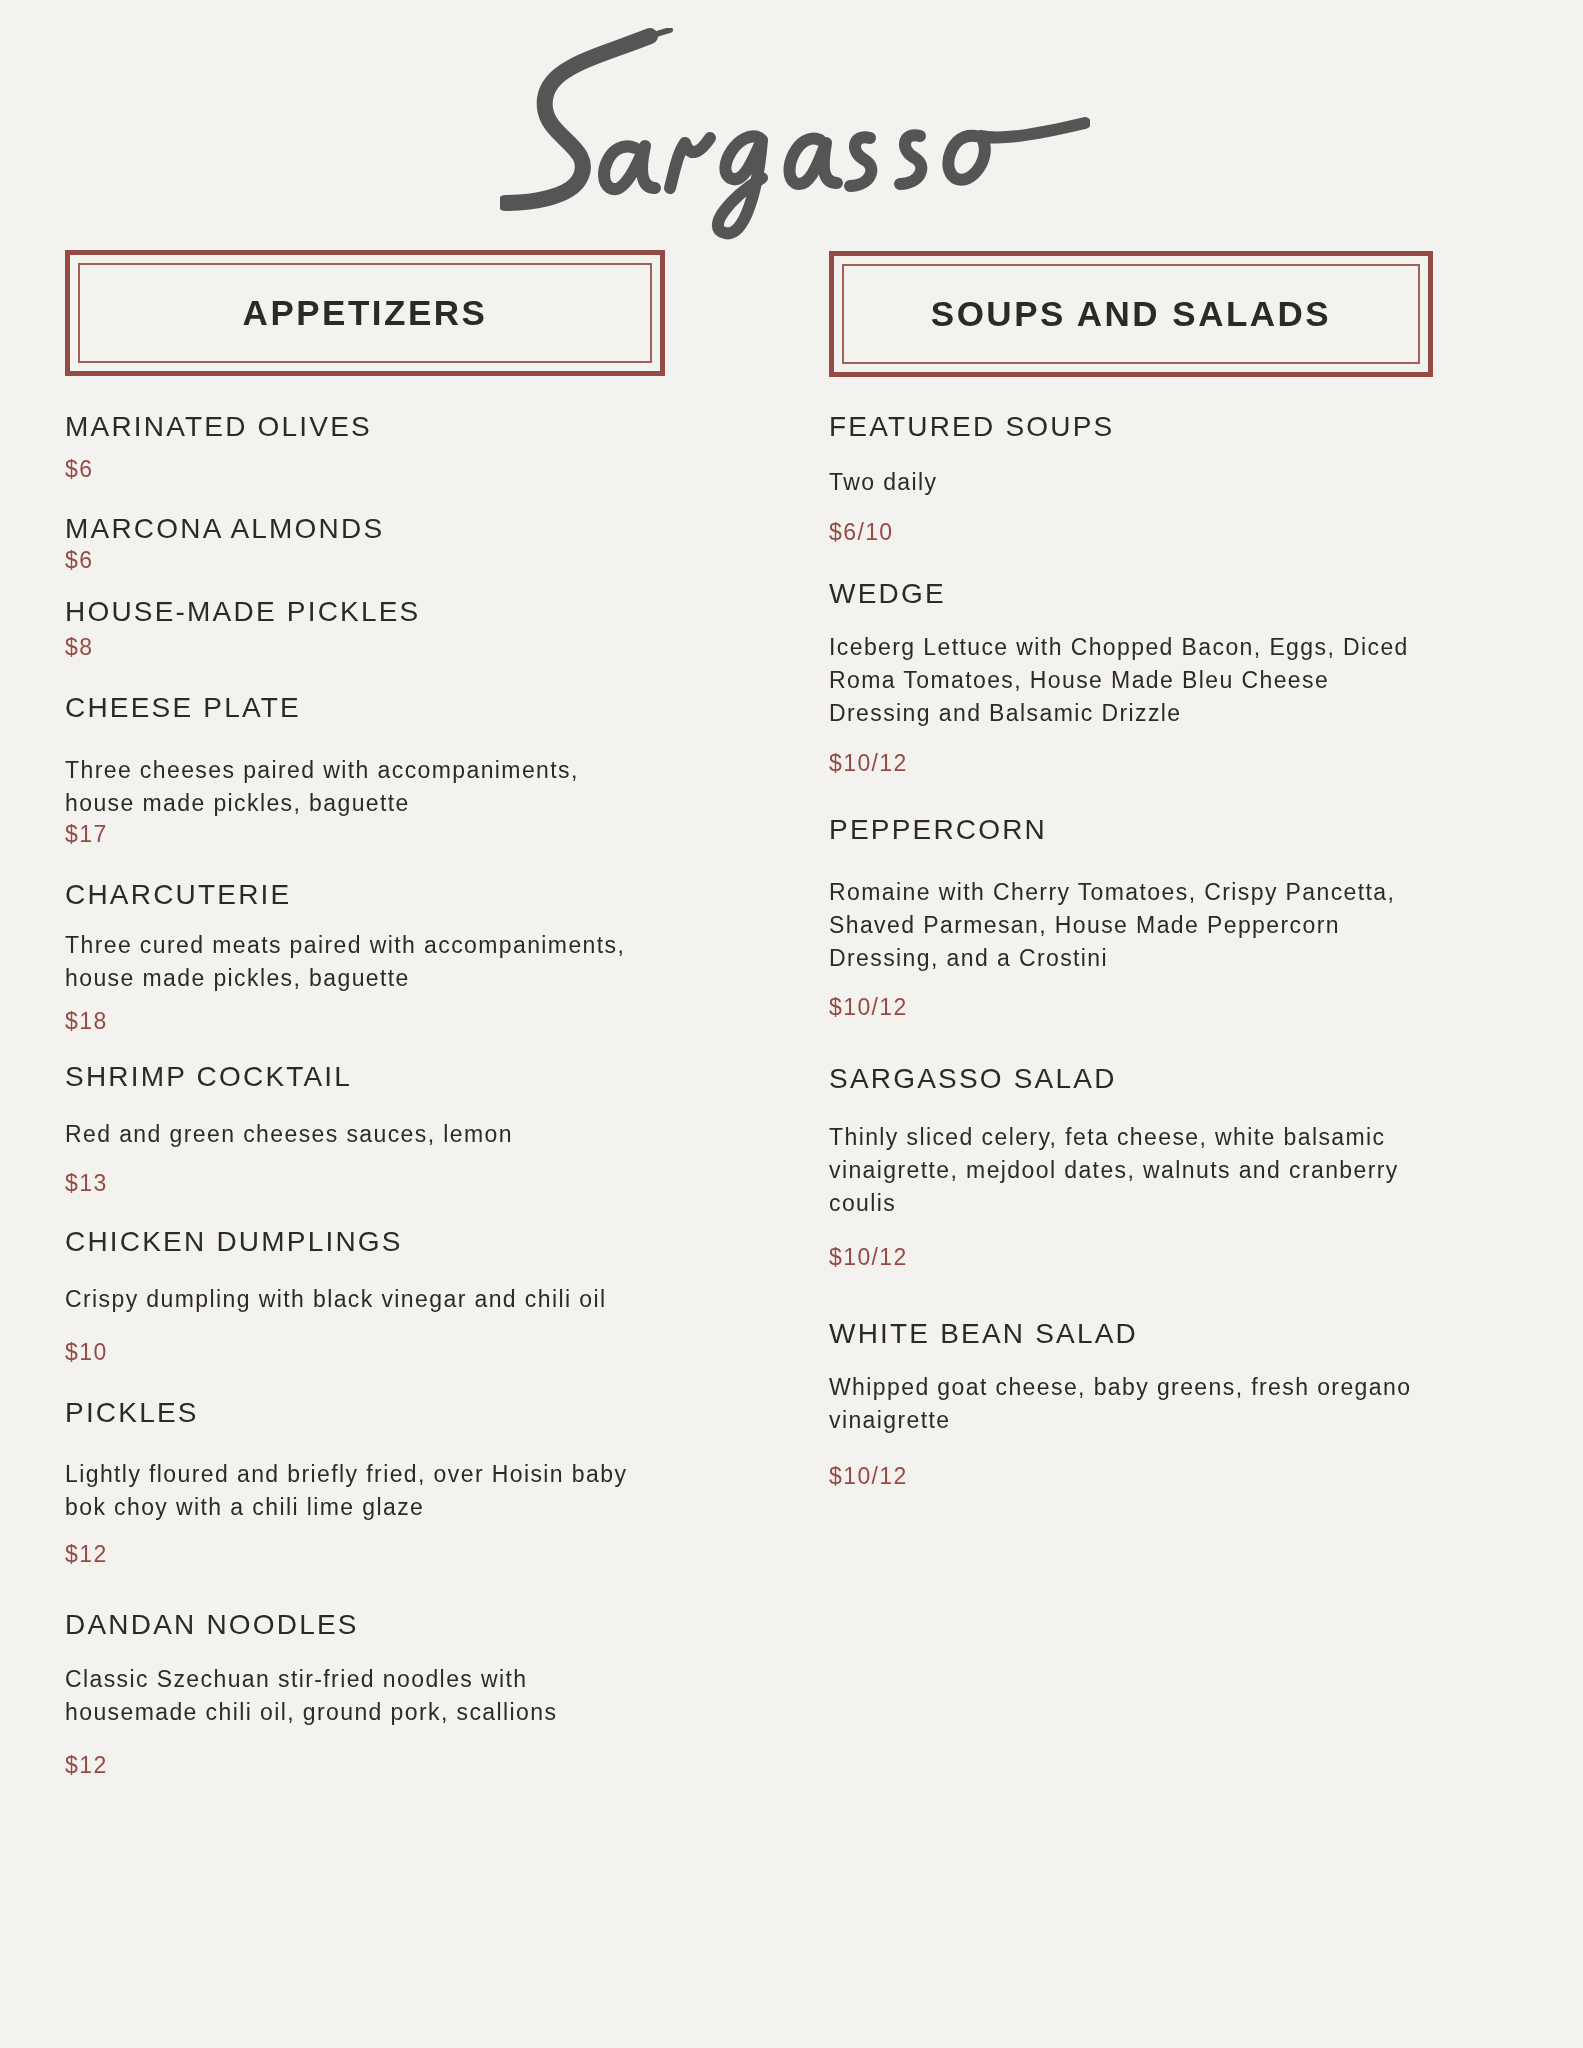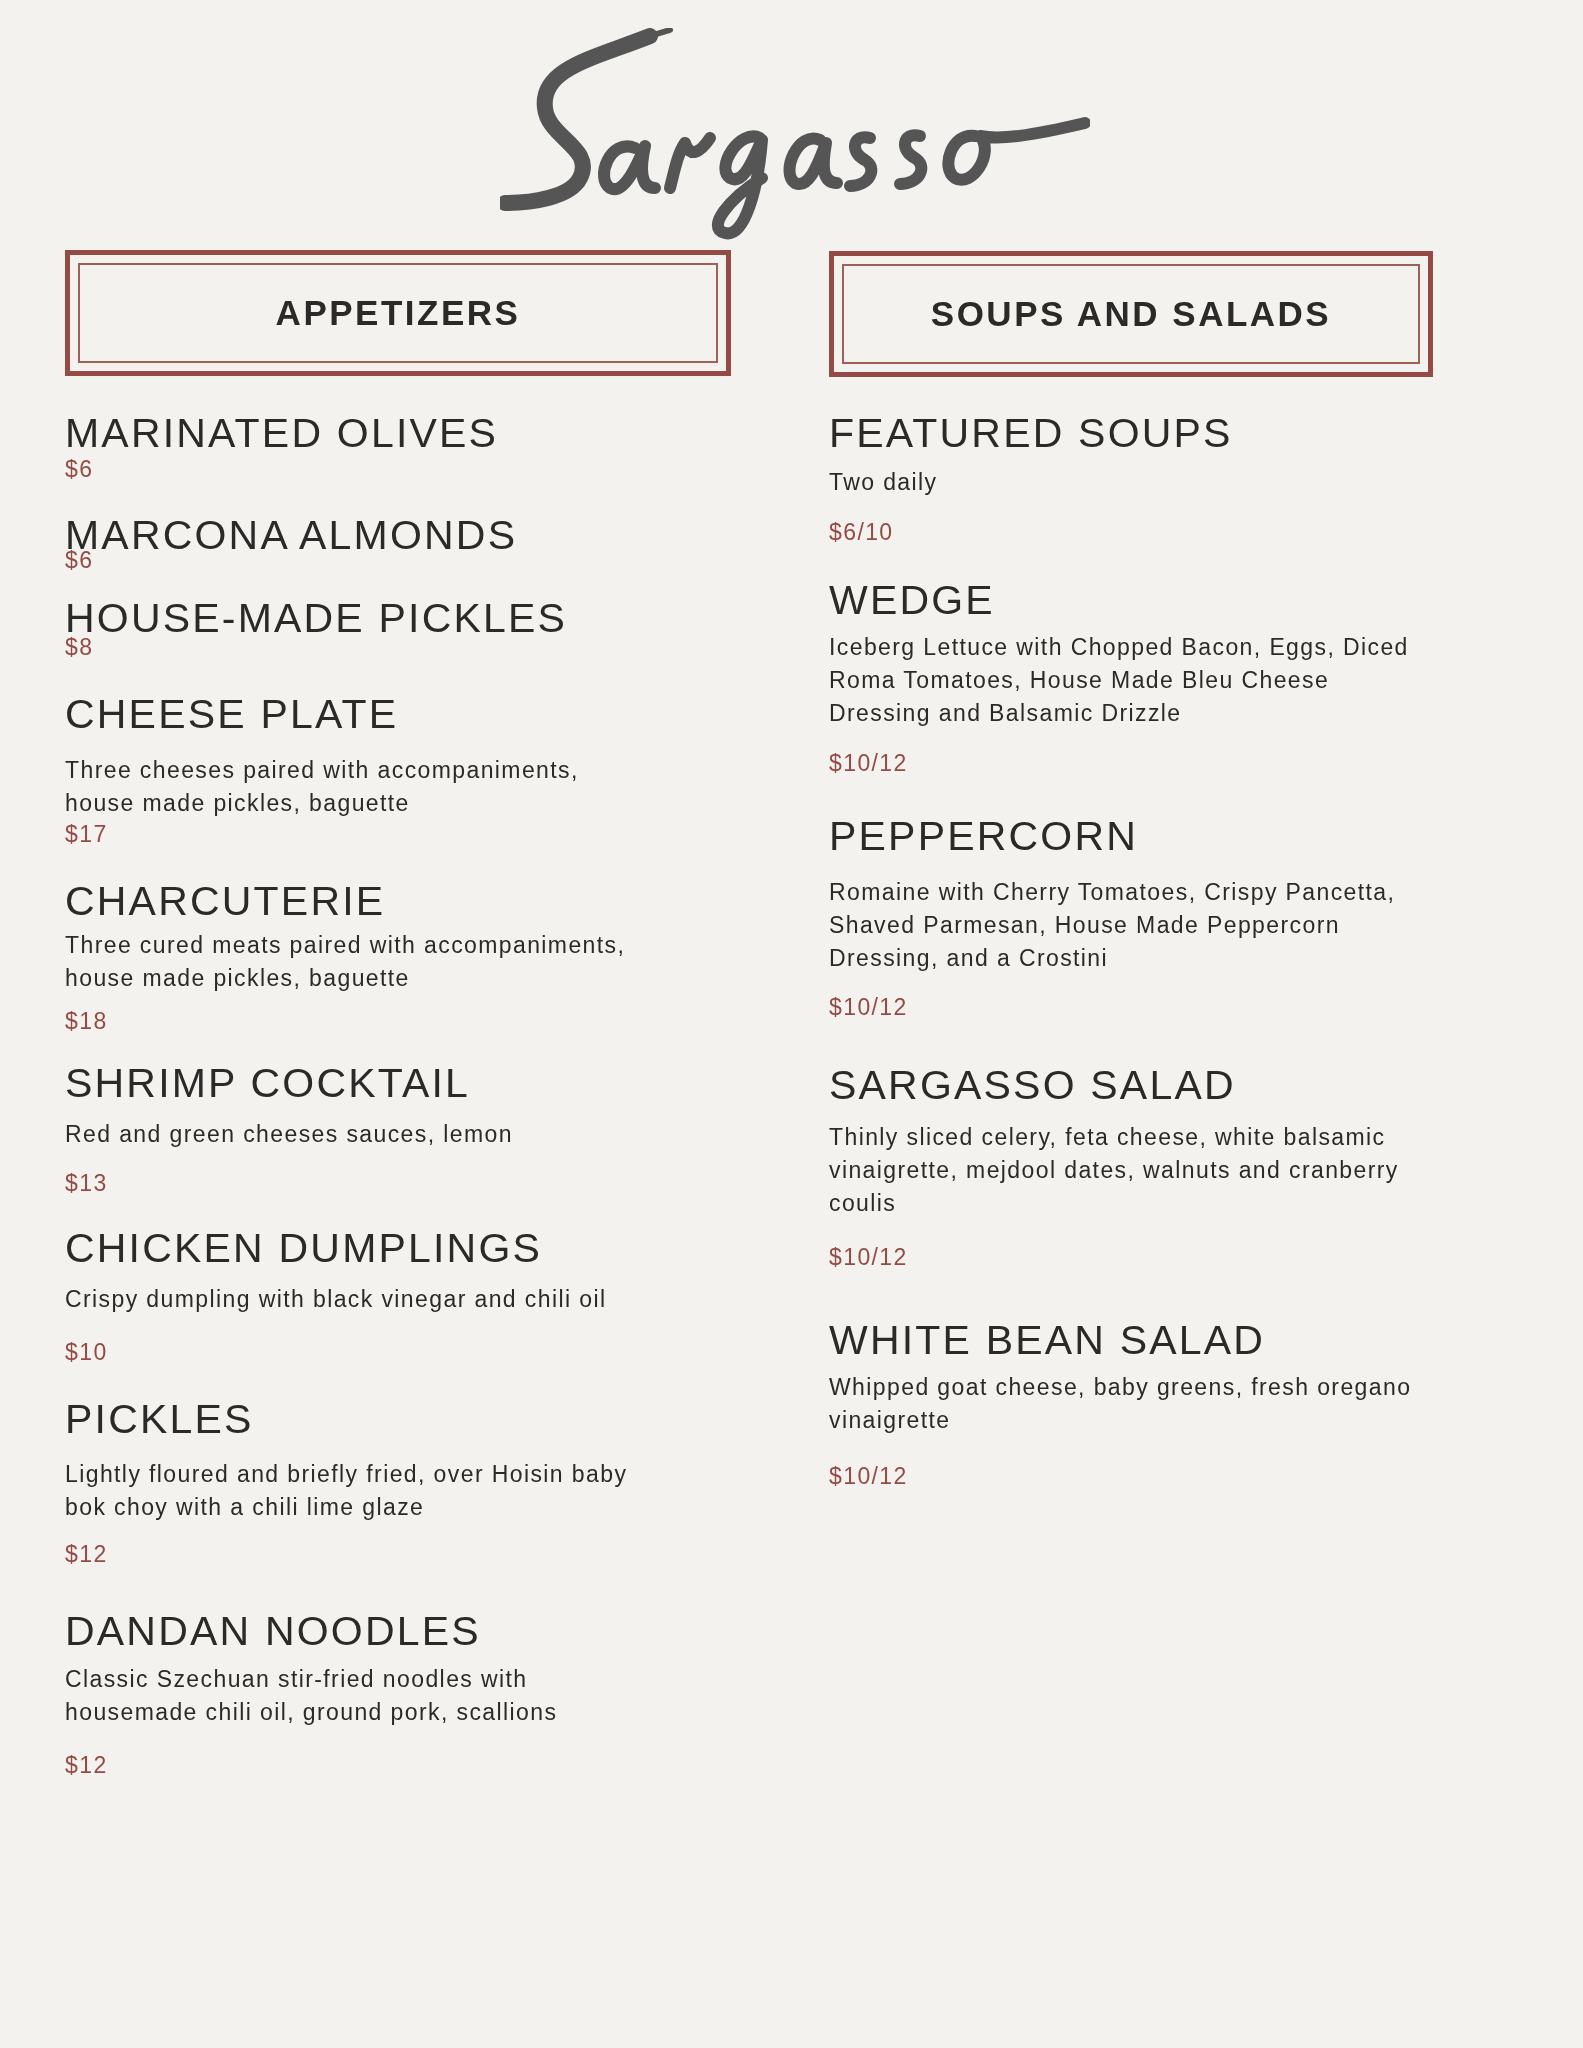--- a/index.html
+++ b/index.html
@@ -16,21 +16,21 @@
   .section-box .inner {
     position:absolute; left:8px; top:8px; right:8px; bottom:8px;
     border:2px solid #a0605a;
     display:flex; align-items:center; justify-content:center;
   }
   .section-title {
     font-weight:bold; font-size:35px; letter-spacing:2.5px; color:#2b2a28;
   }
   .item { position:absolute; width:650px; }
   .item-name {
-    position:absolute; left:0; font-size:41px; letter-spacing:2.2px;
+    position:absolute; left:0; font-size:28px; letter-spacing:2.2px;
     color:#2b2a28; white-space:nowrap; line-height:1;
   }
   .item-desc {
     position:absolute; left:0; font-size:23px; letter-spacing:1.4px;
     line-height:33px; color:#2b2a28; white-space:pre-line;
   }
   .item-price {
     position:absolute; left:0; font-size:23px; letter-spacing:1.4px;
     color:#954b45; line-height:1; white-space:nowrap;
   }
@@ -54,21 +54,21 @@
     <path d="M320 112 C 298 102, 280 145, 295 155 C 310 162, 320 130, 326 115 C 322 138, 322 155, 337 155" stroke-width="12"></path>
 
     <path d="M370 110 C 352 105, 350 125, 365 132 C 378 140, 370 158, 350 158" stroke-width="12"></path>
 
     <path d="M420 108 C 402 103, 400 123, 415 130 C 428 138, 420 156, 400 156" stroke-width="12"></path>
 
     <path d="M475 108 C 452 104, 440 140, 455 150 C 472 160, 495 125, 480 108 C 500 112, 530 108, 585 95" stroke-width="12"></path>
   </g>
 </svg>
 
-<div class="section-box" style="left:65px; top:250px; width:666px;text-align:right;">
+<div class="section-box" style="left:65px; top:250px; width:600px;text-align:right;">
   <div class="inner">
     <span class="section-title">APPETIZERS</span>
   </div>
 </div>
 <div class="section-box" style="left:829px; top:251px; width:604px;">
   <div class="inner">
     <span class="section-title">SOUPS AND SALADS</span>
   </div>
 </div>
 

